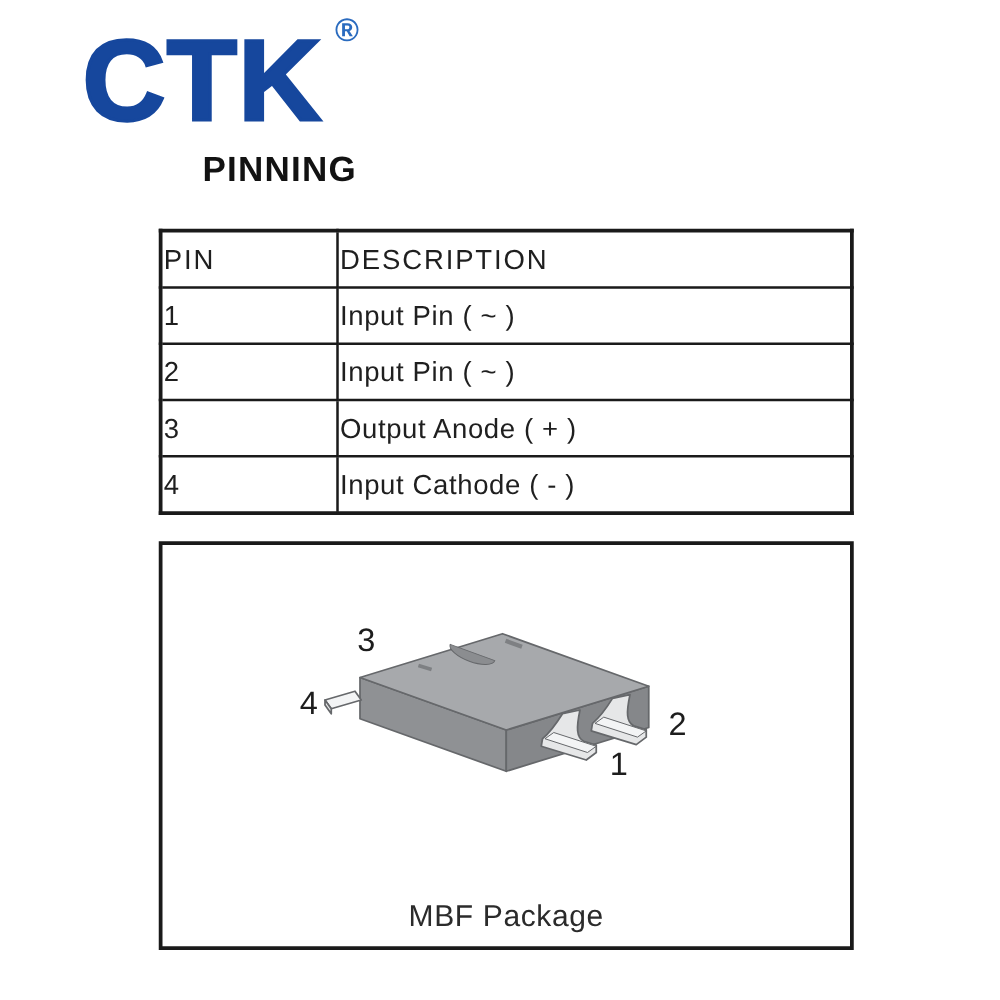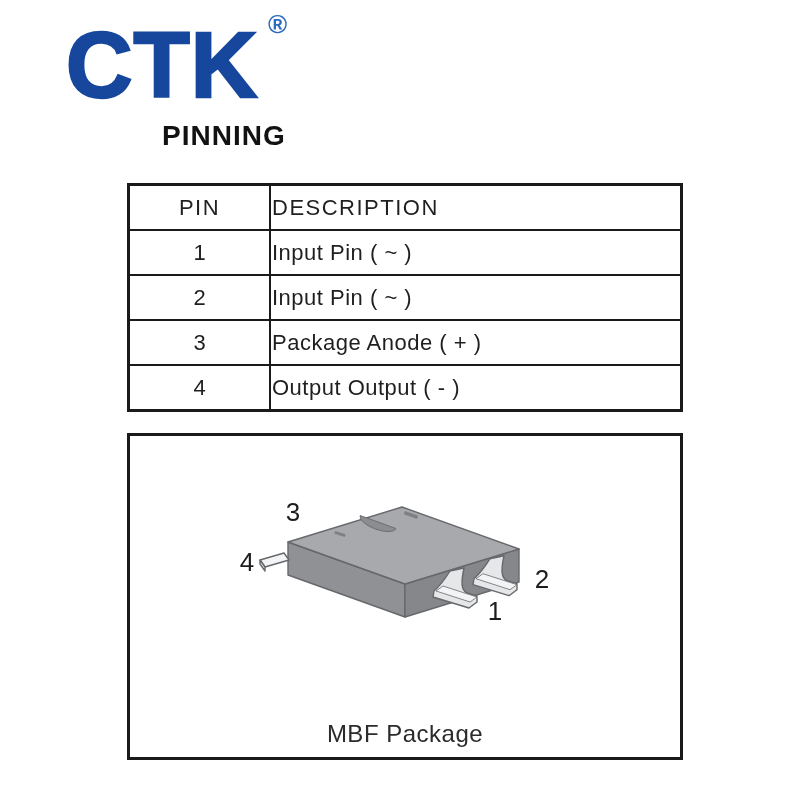--- a/index.html
+++ b/index.html
@@ -27,21 +27,21 @@
   table.pin-table{
     position:absolute;left:127px;top:183px;width:556px;
     border-collapse:collapse;table-layout:fixed;
     border:3px solid #1a1a1a;
   }
   table.pin-table td,table.pin-table th{
     border:2px solid #1a1a1a;height:41px;
     font-size:22px;font-weight:normal;color:#1f1f1f;
     background:#ffffff;
   }
-  .col-pin{width:137px;text-align:center;border-radius:21px;}
+  .col-pin{width:137px;text-align:left;border-radius:21px;}
   .col-desc{text-align:left;letter-spacing:0.5px;}
   th.col-pin,th.col-desc{letter-spacing:1.5px;}
   
   .figure-box{
     position:absolute;left:127px;top:433px;width:550px;height:321px;
     border:3px solid #1a1a1a;background:#ffffff;
   }
   .figure-box svg{position:absolute;left:0;top:0;}
   .figure-caption{
     position:absolute;left:0;right:0;top:244px;text-align:center;
@@ -72,25 +72,25 @@
       <tr>
         <td class="col-pin">1</td>
         <td class="col-desc">Input Pin ( ~ )</td>
       </tr>
       <tr>
         <td class="col-pin">2</td>
         <td class="col-desc">Input Pin ( ~ )</td>
       </tr>
       <tr>
         <td class="col-pin">3</td>
-        <td class="col-desc">Package Anode ( + )</td>
+        <td class="col-desc">Output Anode ( + )</td>
       </tr>
       <tr>
         <td class="col-pin">4</td>
-        <td class="col-desc">Output Output ( - )</td>
+        <td class="col-desc">Input Cathode ( - )</td>
       </tr>
     </tbody>
   </table>
 
   <div class="figure-box">
     <svg width="550" height="321" viewBox="0 0 550 321">
       <g stroke="#66686b" stroke-width="1.4" stroke-linejoin="round">
 
         <polygon points="158,106 275,148 275,181 158,139" fill="#8f9194"></polygon>
         <polygon points="275,148 389,113 389,146 275,181" fill="#85878a"></polygon>

